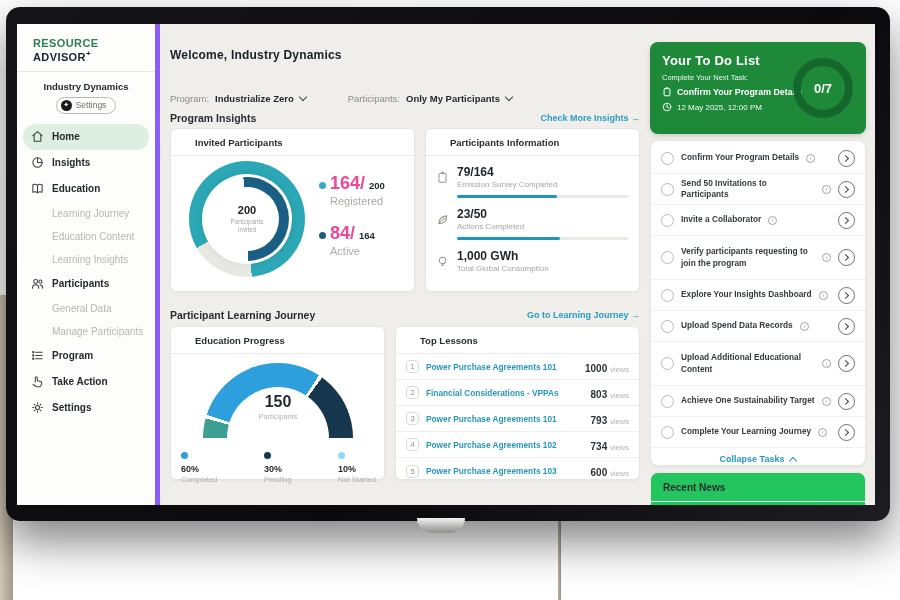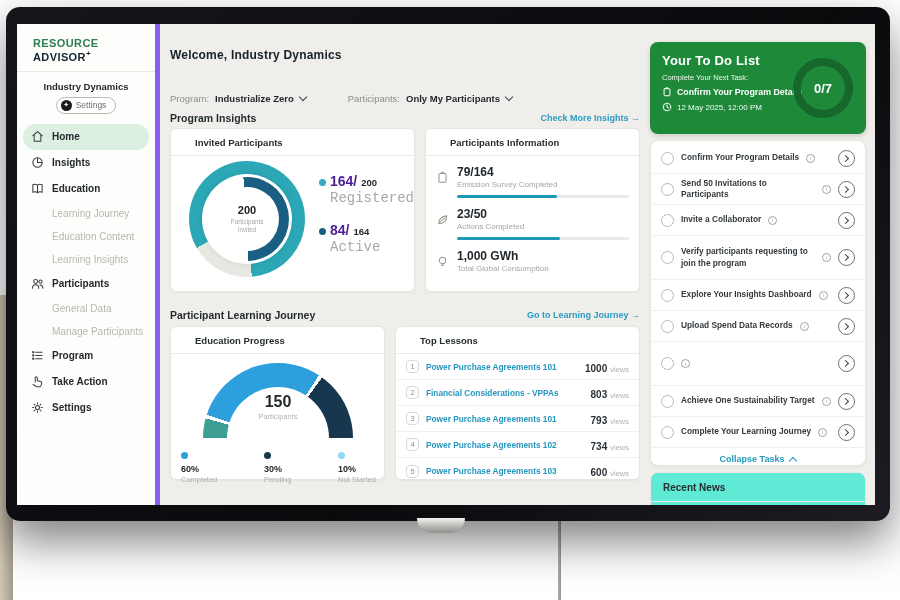--- a/index.html
+++ b/index.html
@@ -67,23 +67,23 @@
   .cover1 { left:13px; top:13px; width:90px; height:90px; background:#fff;
     box-shadow:0 0 6px rgba(0,0,0,.08); }
   .donut-inner { left:16px; top:16px; width:84px; height:84px; }
   .cover2 { left:26px; top:26px; width:64px; height:64px; background:#fff;
     display:flex; flex-direction:column; align-items:center; justify-content:center; text-align:center; }
   .cover2 .cv { font-size:11px; font-weight:bold; color:#222; }
   .cover2 .cl { font-size:6.3px; color:#a9a9a4; width:50px; margin-top:2px; line-height:1.25; }
   .dlegend { position:absolute; left:148px; top:44px; display:flex; flex-direction:column; gap:16px; }
   .dlegrow .line { display:flex; align-items:baseline; gap:4px; }
   .dot { width:7px; height:7px; border-radius:50%; display:inline-block; flex:0 0 auto; }
-  .dlegrow .big { font-size:14px; font-weight:bold; color:#4c1d95; }
+  .dlegrow .big { font-size:18px; font-weight:bold; color:#ec4899; }
   .dlegrow .small { font-size:9.5px; font-weight:bold; color:#1d242a; }
-  .dlegrow .lab { font-size:14px; color:#a9a9a4; margin:1px 0 0 11px;font-family:Liberation Mono, monospace; }
+  .dlegrow .lab { font-size:11px; color:#a9a9a4; margin:1px 0 0 11px; }
 
   
   .pirow { display:flex; gap:8px; padding:9px 12px 0 10px; }
   .pirow svg { width:13px; height:13px; stroke:#97978f; stroke-width:1.1; fill:none;
     stroke-linecap:round; stroke-linejoin:round; margin-top:6px; flex:0 0 auto; }
   .pirow .pv { font-size:12px; font-weight:bold; color:#1d242a; }
   .pirow .pl { font-size:8px; color:#a5a5a0; margin-top:1px; }
   .pbar { height:3px; background:#e9e9e5; border-radius:2px; margin-top:6px; width:172px; }
   .pbar .fill { height:3px; border-radius:2px; background:#1f98b8; }
 
@@ -143,21 +143,21 @@
   .tgo { width:17px; height:17px; border:1.4px solid #6f6f69; border-radius:50%; margin-left:auto;
     display:flex; align-items:center; justify-content:center; flex:0 0 auto; cursor:pointer; }
   .tgo .ar { width:5px; height:5px; border-right:1.5px solid #3c4246;
     border-top:1.5px solid #3c4246; transform:rotate(45deg); margin-left:-2px; }
   .collapse { display:flex; align-items:center; justify-content:center; gap:6px; height:22px;
     cursor:pointer; }
   .collapse span { font-size:9px; font-weight:bold; color:#2596be; }
   .collapse .chev { border-color:#2596be; transform:rotate(-135deg); margin-top:3px; }
 
   .news-card { position:absolute; left:633px; top:448px; width:216px; height:60px;
-    background:#5eead4; border-radius:8px 8px 0 0; border:1px solid #e7e7e3; }
+    background:#22c55e; border-radius:8px 8px 0 0; border:1px solid #e7e7e3; }
   .news-title { font-size:10px; font-weight:bold; color:#262d31; padding:9px 12px 8px;
     border-bottom:1px solid #ececе8; border-bottom:1px solid #ebebe7; }
 
   .arrow { font-weight:bold; }
 </style>
 </head>
 <body>
 
 <div class="stage">
   <div class="bg-left-strip"></div>
@@ -476,20 +476,21 @@
       <div class="trow">
         <span class="tcheck"></span>
         <span class="tlabel">Upload Spend Data Records</span>
         <span class="tinfo">i</span>
         <span class="tgo">
             <span class="ar"></span>
           </span>
       </div>
       <div class="trow tall">
         <span class="tcheck"></span>
+        <span class="tlabel">Upload Additional Educational Content</span>
         <span class="tinfo">i</span>
         <span class="tgo">
             <span class="ar"></span>
           </span>
       </div>
       <div class="trow">
         <span class="tcheck"></span>
         <span class="tlabel">Achieve One Sustainability Target</span>
         <span class="tinfo">i</span>
         <span class="tgo">

